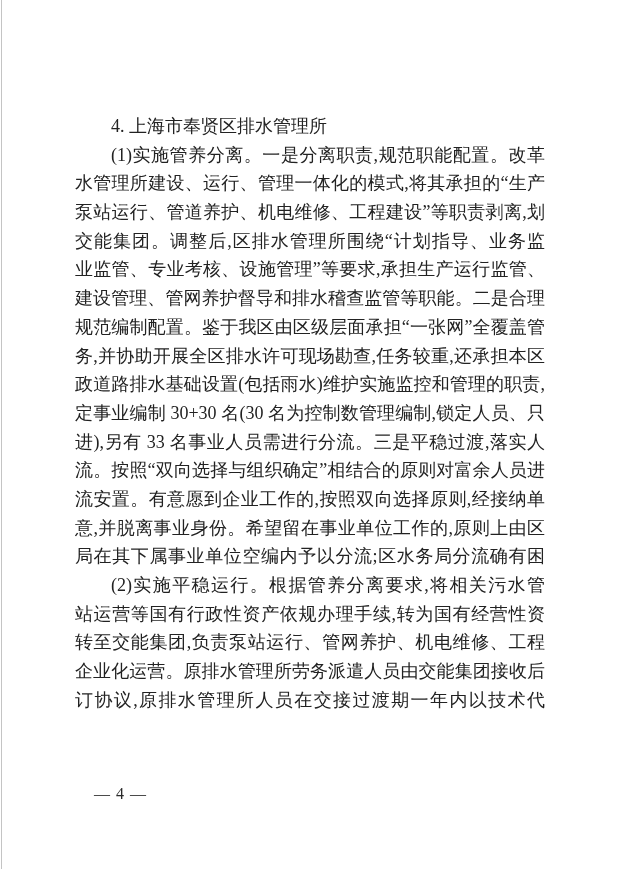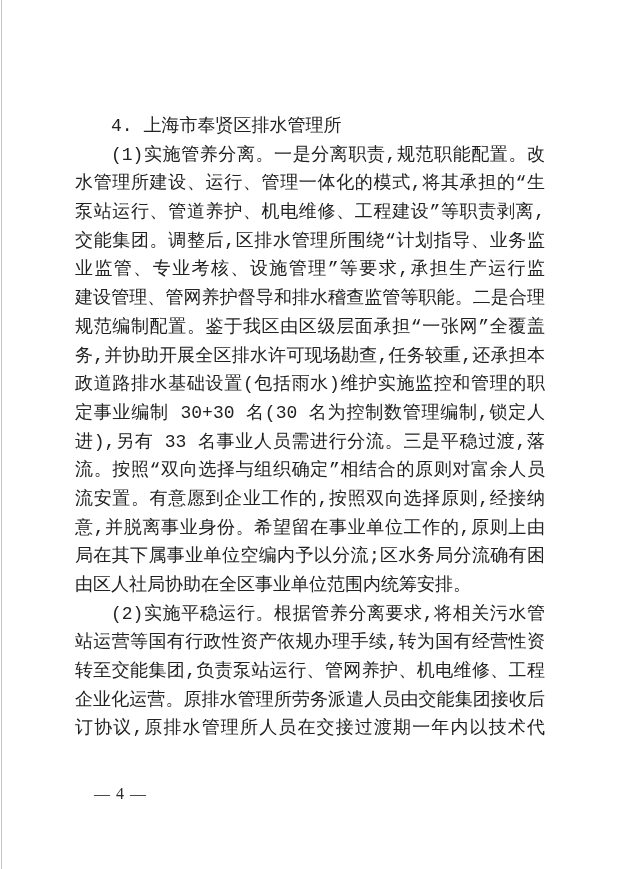--- a/index.html
+++ b/index.html
@@ -32,21 +32,20 @@
     font-size: 18px;
     line-height: 28.7px;
     color: #222222;
   }
   .line {
     height: 28.7px;
     overflow: hidden;
     text-align: justify;
     text-align-last: justify;
     text-justify: inter-ideograph;
-    font-family: Liberation Mono, monospace;
   }
   .line.indent {
     text-indent: 2em;
   }
   .line.no-justify {
     text-align: left;
     text-align-last: left;
   }
   .page-number {
     position: absolute;
@@ -73,21 +72,20 @@
       <div class="line">建设管理、管网养护督导和排水稽查监管等职能。二是合理定编,</div>
       <div class="line">规范编制配置。鉴于我区由区级层面承担“一张网”全覆盖管理任</div>
       <div class="line">务,并协助开展全区排水许可现场勘查,任务较重,还承担本区市</div>
       <div class="line">政道路排水基础设置(包括雨水)维护实施监控和管理的职责,核</div>
       <div class="line">定事业编制 30+30 名(30 名为控制数管理编制,锁定人员、只出不</div>
       <div class="line">进),另有 33 名事业人员需进行分流。三是平稳过渡,落实人员分</div>
       <div class="line">流。按照“双向选择与组织确定”相结合的原则对富余人员进行分</div>
       <div class="line">流安置。有意愿到企业工作的,按照双向选择原则,经接纳单位同</div>
       <div class="line">意,并脱离事业身份。希望留在事业单位工作的,原则上由区水务</div>
       <div class="line">局在其下属事业单位空编内予以分流;区水务局分流确有困难的,</div>
-      <div class="line no-justify">由区人社局协助在全区事业单位范围内统筹安排。</div>
       <div class="line indent">(2)实施平稳运行。根据管养分离要求,将相关污水管网、泵</div>
       <div class="line">站运营等国有行政性资产依规办理手续,转为国有经营性资产,划</div>
       <div class="line">转至交能集团,负责泵站运行、管网养护、机电维修、工程建设等</div>
       <div class="line">企业化运营。原排水管理所劳务派遣人员由交能集团接收后重新签</div>
       <div class="line">订协议,原排水管理所人员在交接过渡期一年内以技术代教、技术</div>
     </div>
 
   <div class="page-number">— 4 —</div>
 </div>
 

